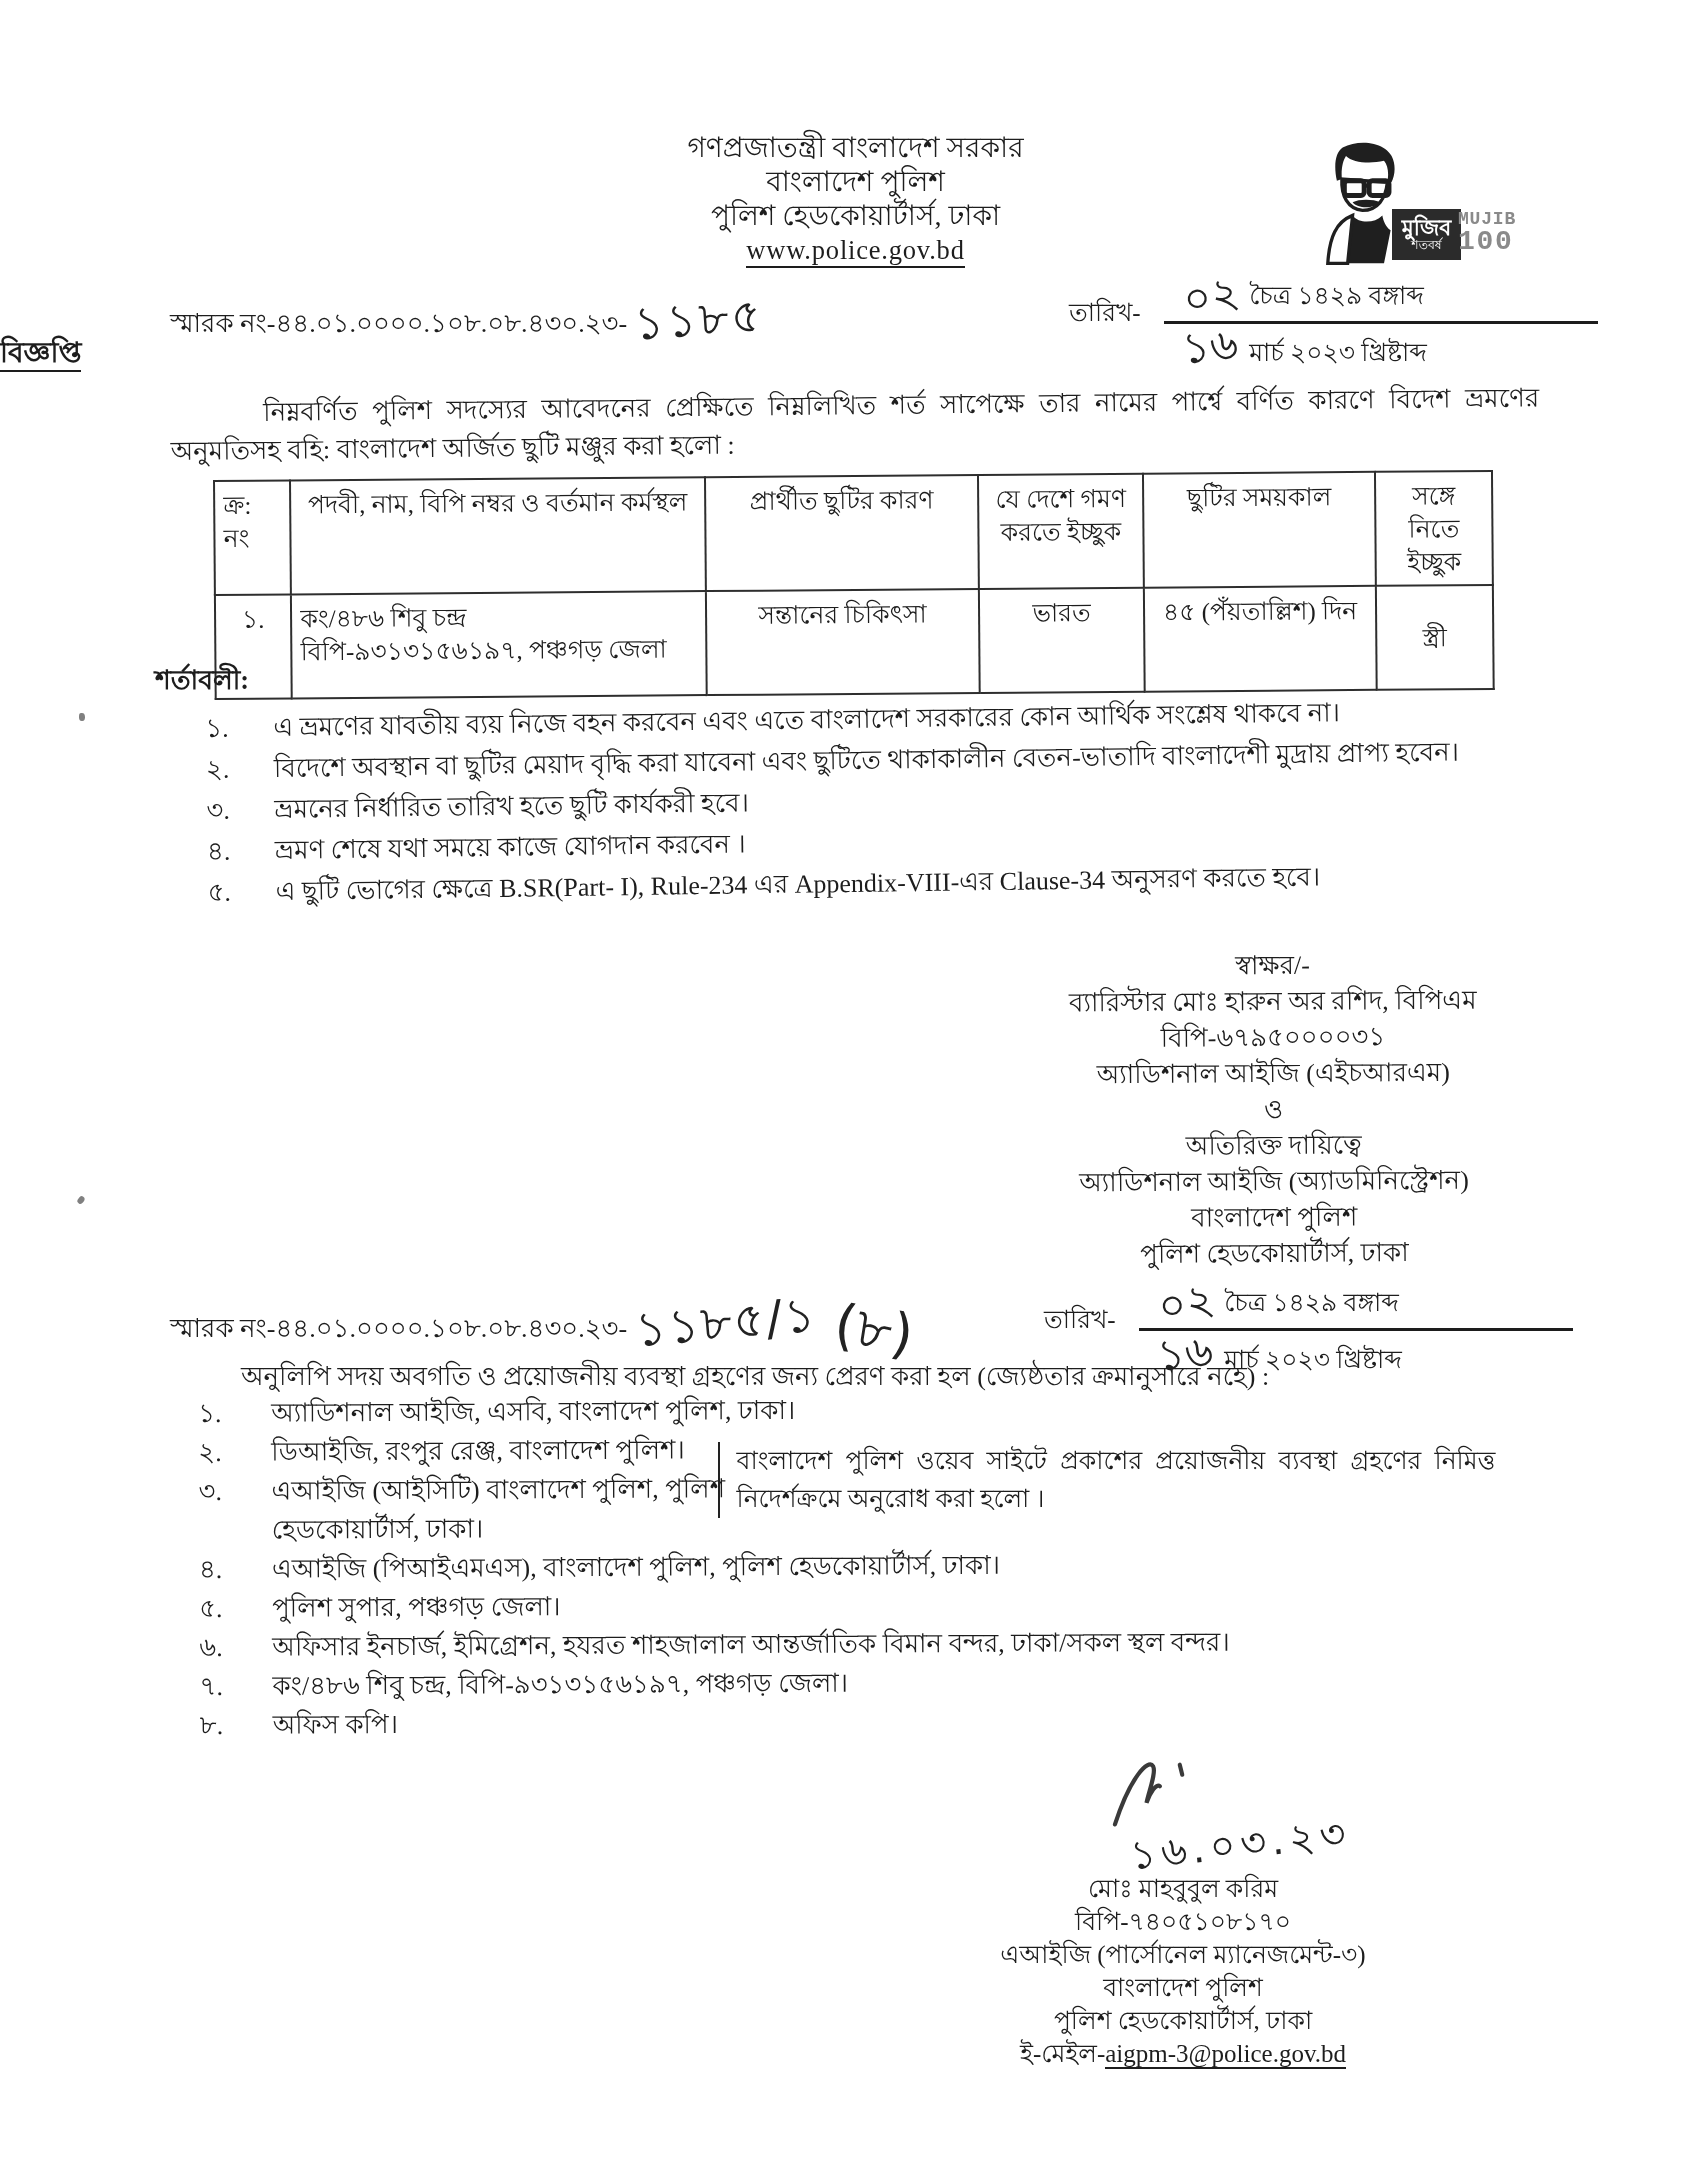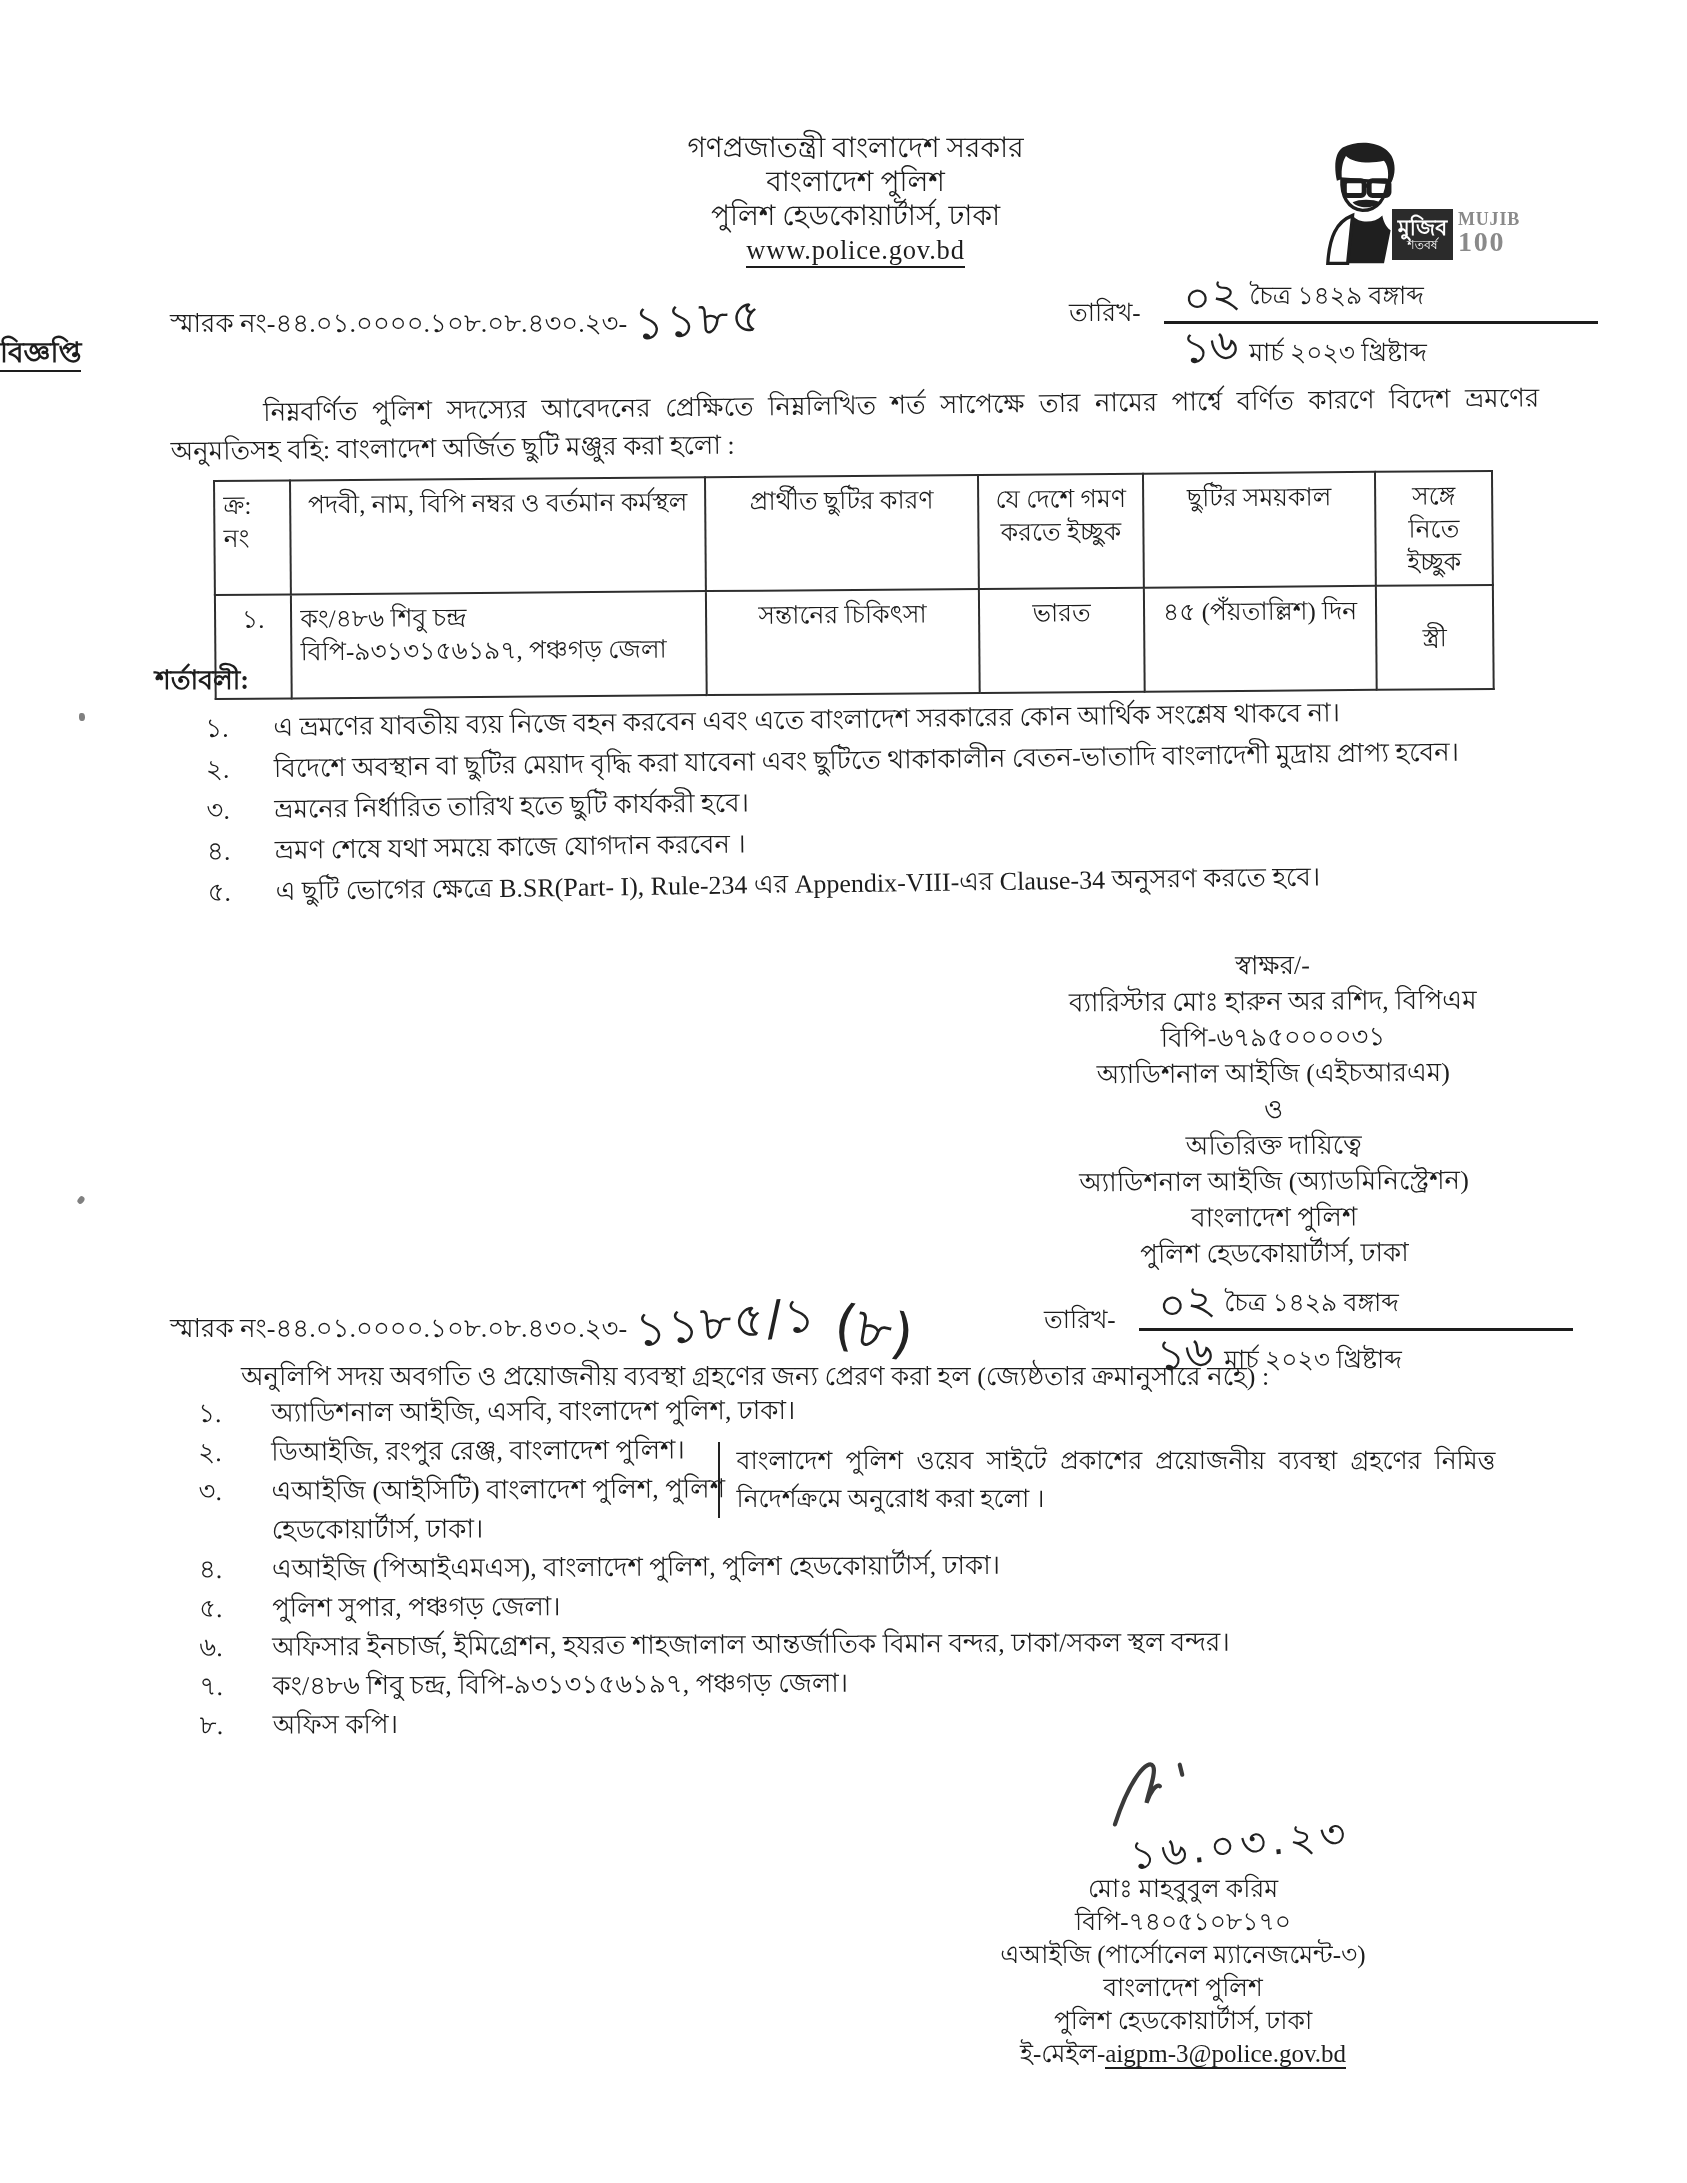--- a/index.html
+++ b/index.html
@@ -8,25 +8,25 @@
     margin:0 auto;overflow:hidden;
     font-family:"Liberation Serif",serif;color:#1d1d1d;
   }
   
   .letterhead{position:absolute;top:131px;left:12px;width:1687px;text-align:center;line-height:34px;font-size:28px;}
   .letterhead .site{font-size:26.5px;letter-spacing:0.8px;}
   .letterhead .site span{border-bottom:2.5px solid #1d1d1d;padding-bottom:0.8px;}
   
   .logo{position:absolute;left:1311px;top:141px;width:207px;height:141px;}
   .logo svg{position:absolute;left:0;top:0;}
-  .logo .bnbox{position:absolute;left:81px;top:68px;width:61px;height:51px;background:#2b2b2b;color:#fff;
+  .logo .bnbox{position:absolute;left:81px;top:68px;width:69px;height:51px;background:#2b2b2b;color:#fff;
     display:flex;flex-direction:column;align-items:center;justify-content:center;line-height:1.05;}
   .logo .bnbox .b1{font-size:21.5px;font-weight:bold;}
   .logo .bnbox .b2{font-size:12.4px;}
-  .logo .entxt{position:absolute;left:147px;top:69px;color:#8a8a8a;font-family:Liberation Serif, serif;
+  .logo .entxt{position:absolute;left:147px;top:69px;color:#8a8a8a;font-family:Liberation Mono, monospace;
     font-weight:bold;line-height:1.0;text-align:left;}
   .logo .entxt .e1{font-size:18px;letter-spacing:0.8px;}
   .logo .entxt .e2{font-size:28px;letter-spacing:1.7px;}
   
   .memo{position:absolute;font-size:26px;display:flex;align-items:baseline;white-space:nowrap;}
   .memo1{left:170px;top:281px;}
   .memo2{left:170px;top:1276px;}
   .hand{font-family:"DejaVu Sans",sans-serif;color:#222;}
   .memo1 .hand{font-size:46px;display:inline-block;transform:rotate(-4deg) translateY(3.3px);margin-left:6.6px;letter-spacing:2.5px;}
   .memo2 .hand-a{font-size:48px;display:inline-block;transform:rotate(-5deg) translateY(1.7px);margin-left:8.3px;letter-spacing:1.7px;}

